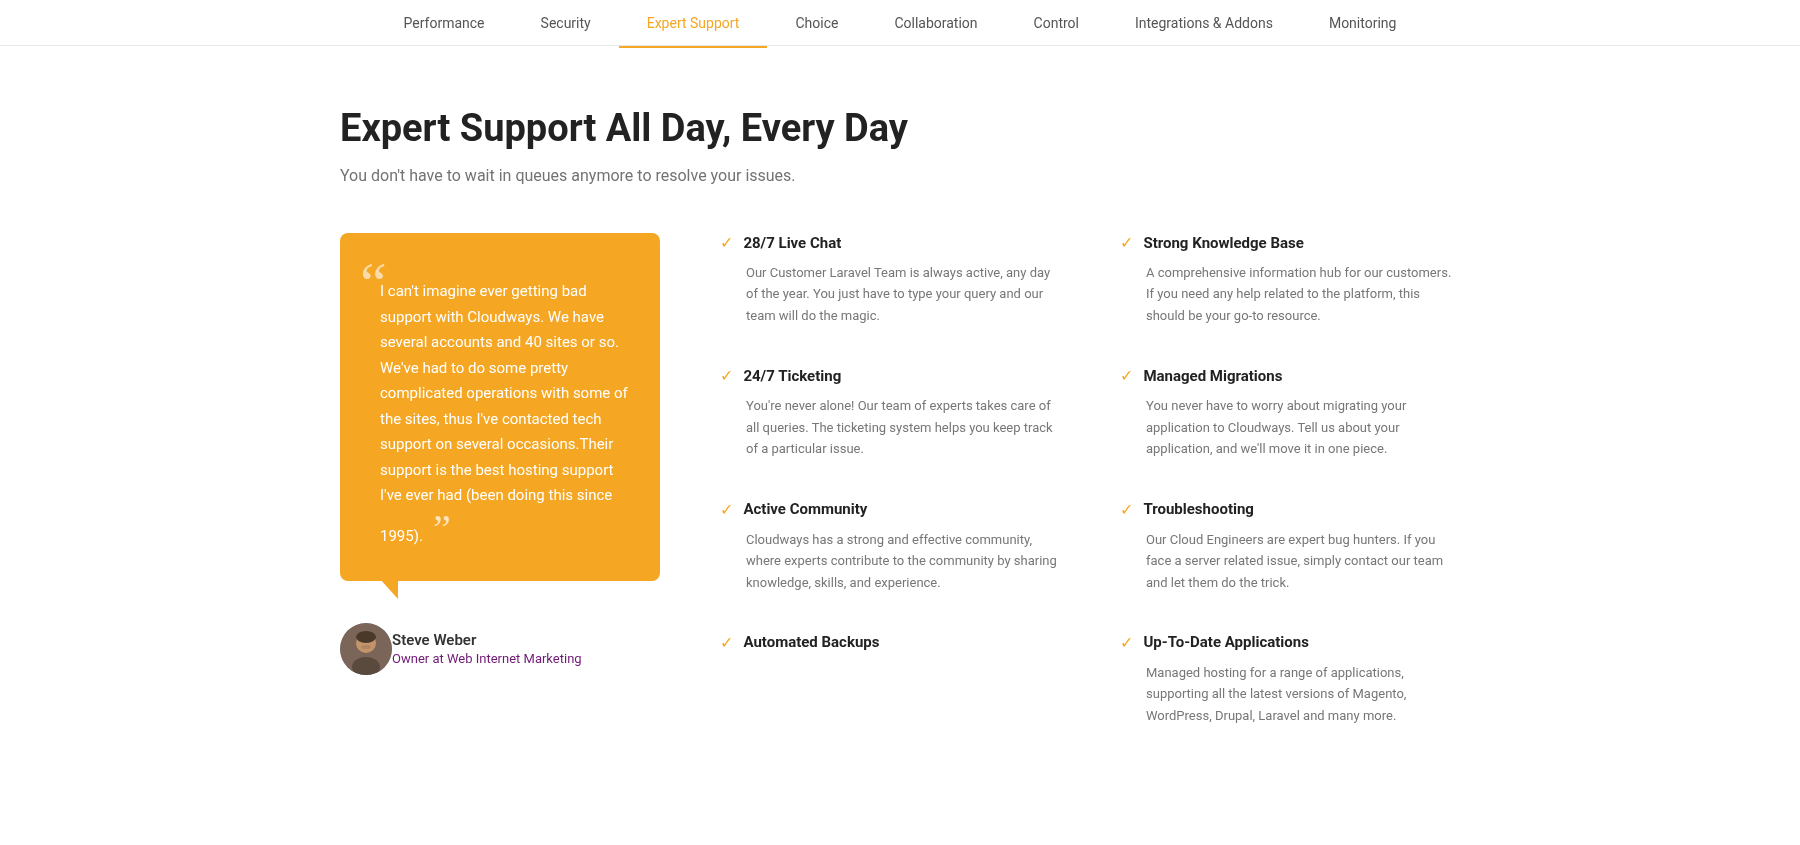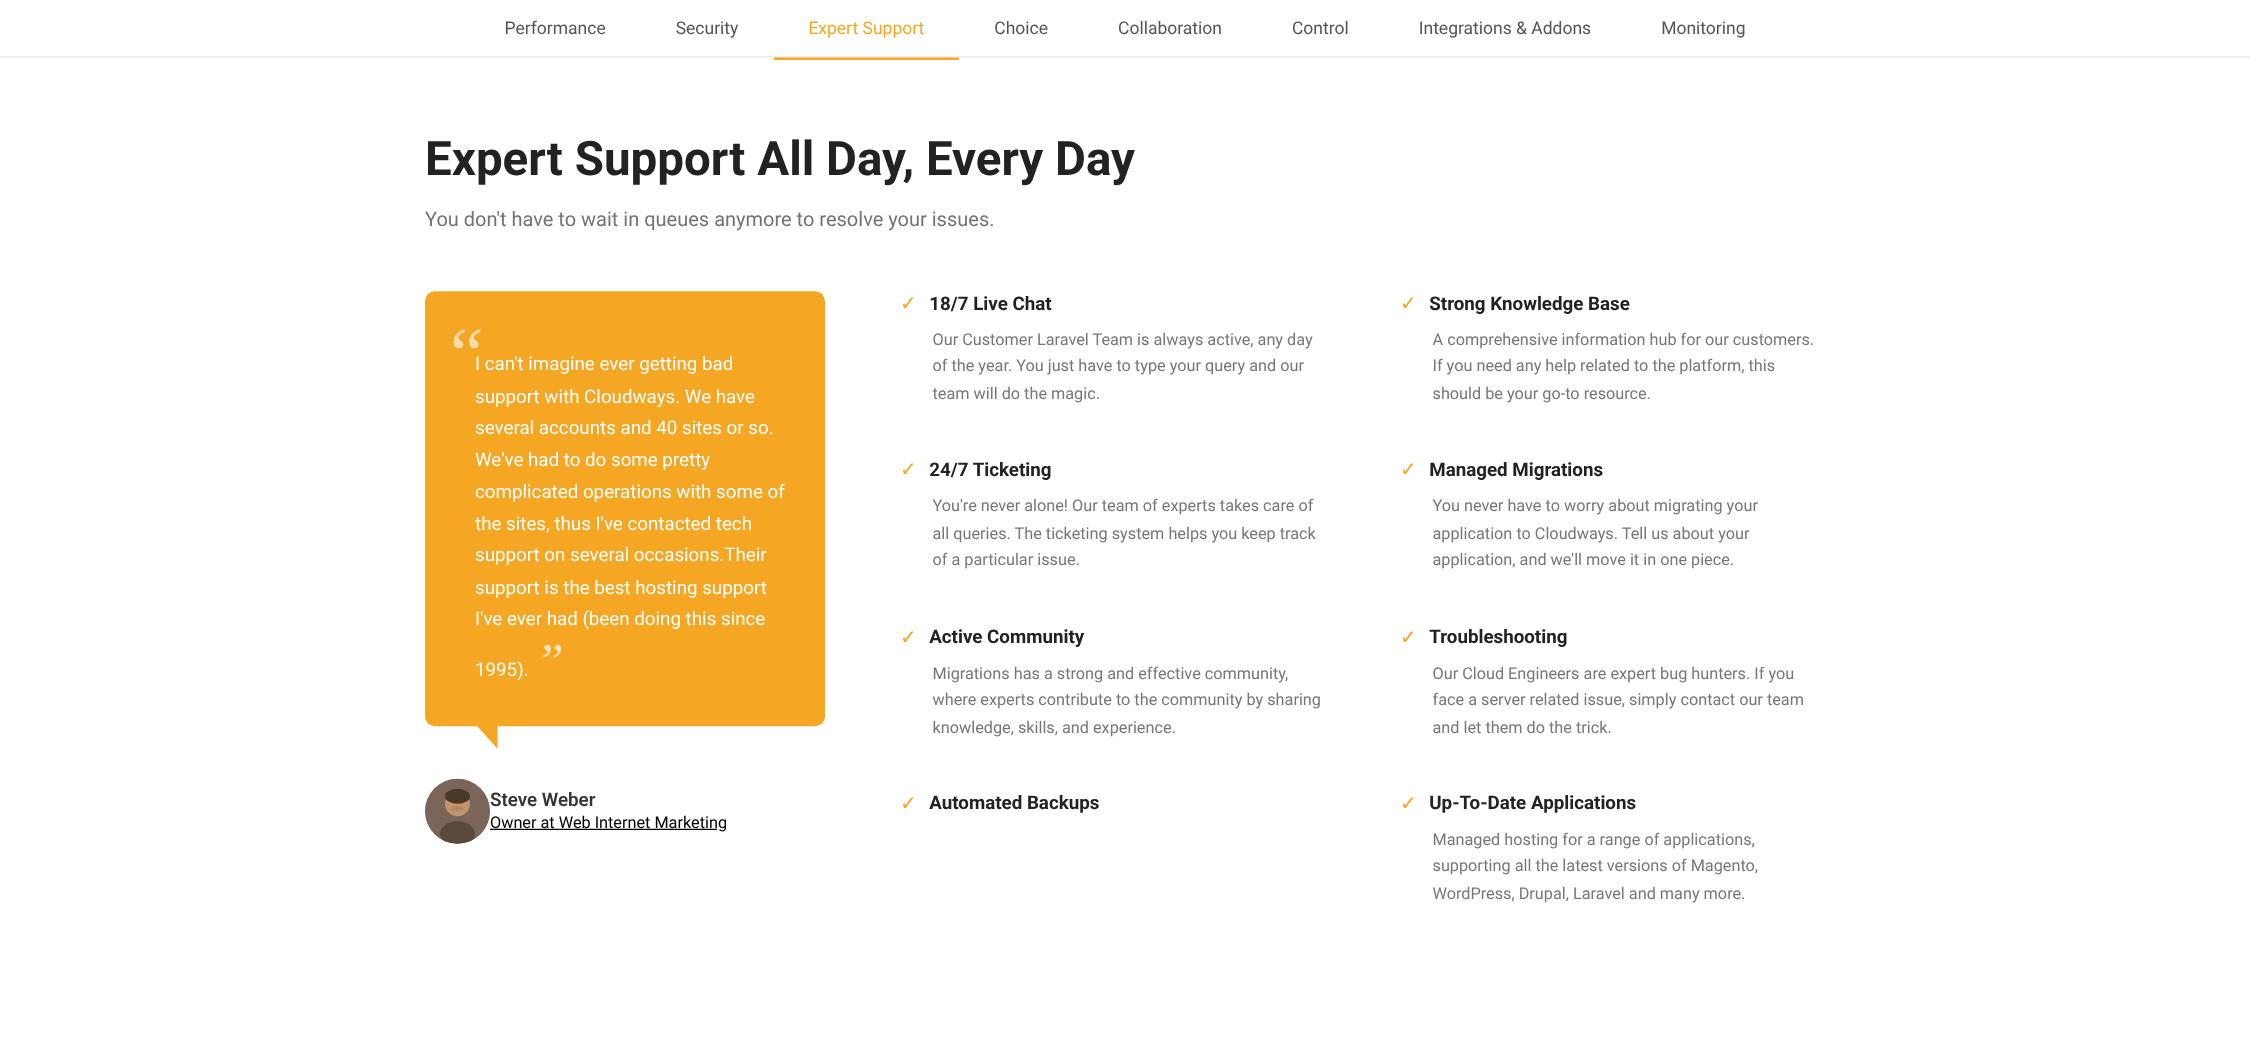--- a/index.html
+++ b/index.html
@@ -134,23 +134,22 @@
     }
     
     .author-info {}
     .author-name {
       font-size: 15px;
       font-weight: 600;
       color: #333;
     }
     .author-title {
       font-size: 13px;
-      color: #000000;
+      color: #701a75;
       margin-top: 2px;
-      text-decoration: underline;
     }
 
     
     .features-grid {
       flex: 1;
       display: grid;
       grid-template-columns: 1fr 1fr;
       gap: 40px 60px;
     }
     .feature-item {}
@@ -224,21 +223,21 @@
           <div class="author-name">Steve Weber</div>
           <div class="author-title">Owner at Web Internet Marketing</div>
         </div>
       </div>
     </div>
 
     <div class="features-grid">
     <div class="feature-item">
       <div class="feature-header">
         <span class="check-icon">✓</span>
-        <span class="feature-title">18/7 Live Chat</span>
+        <span class="feature-title">28/7 Live Chat</span>
       </div>
       <p class="feature-desc">Our Customer Laravel Team is always active, any day of the year. You just have to type your query and our team will do the magic.</p>
     </div>
         <div class="feature-item">
       <div class="feature-header">
         <span class="check-icon">✓</span>
         <span class="feature-title">Strong Knowledge Base</span>
       </div>
       <p class="feature-desc">A comprehensive information hub for our customers. If you need any help related to the platform, this should be your go-to resource.</p>
     </div>
@@ -254,21 +253,21 @@
         <span class="check-icon">✓</span>
         <span class="feature-title">Managed Migrations</span>
       </div>
       <p class="feature-desc">You never have to worry about migrating your application to Cloudways. Tell us about your application, and we'll move it in one piece.</p>
     </div>
         <div class="feature-item">
       <div class="feature-header">
         <span class="check-icon">✓</span>
         <span class="feature-title">Active Community</span>
       </div>
-      <p class="feature-desc">Migrations has a strong and effective community, where experts contribute to the community by sharing knowledge, skills, and experience.</p>
+      <p class="feature-desc">Cloudways has a strong and effective community, where experts contribute to the community by sharing knowledge, skills, and experience.</p>
     </div>
         <div class="feature-item">
       <div class="feature-header">
         <span class="check-icon">✓</span>
         <span class="feature-title">Troubleshooting</span>
       </div>
       <p class="feature-desc">Our Cloud Engineers are expert bug hunters. If you face a server related issue, simply contact our team and let them do the trick.</p>
     </div>
         <div class="feature-item">
       <div class="feature-header">

